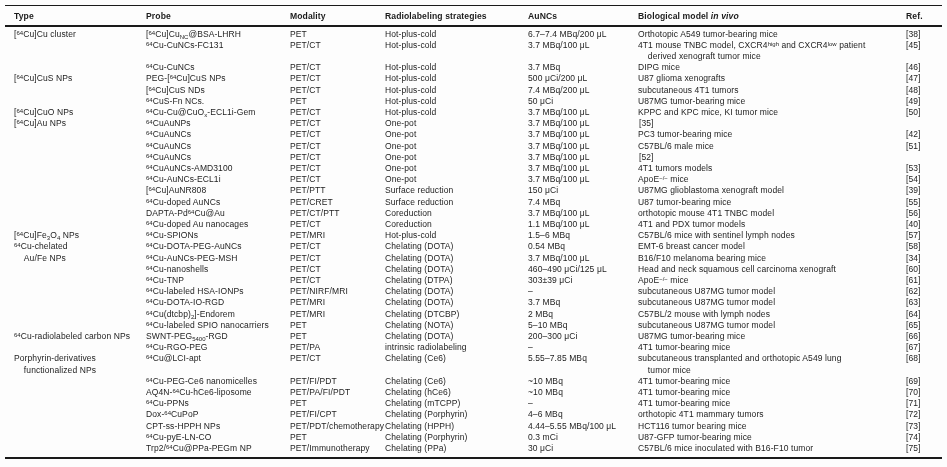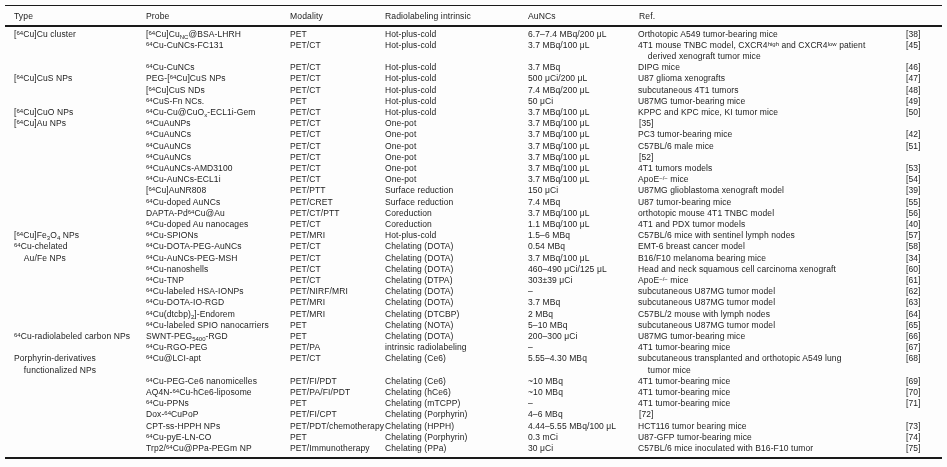--- a/index.html
+++ b/index.html
@@ -14,41 +14,42 @@
   .rule { width: 937px; background: #1a1a1a; }
   .rule.top { height: 1.2px; }
   .rule.mid { height: 1.4px; }
   .rule.bottom { height: 1.8px; margin-top: 3px; }
   .row {
     display: grid;
     grid-template-columns: 132px 144px 95px 143px 110px 267px 1fr;
     padding-left: 9px;
     width: 937px;
   }
-  .row.header { height: 19px; align-items: center; font-weight: normal; font-size: 8.6px; }
+  .row.header { height: 19px; align-items: center; font-weight: bold; font-size: 8.6px; }
   .row.body-row { min-height: 11.2px; line-height: 11.2px; font-size: 8.5px; }
   #tbody { padding-top: 2px; }
   .c { white-space: pre-wrap; overflow: hidden; letter-spacing: 0.1px; }
   .c sup { font-size: 6px; vertical-align: 2px; line-height: 0; letter-spacing: 0; }
   .c sub { font-size: 6px; vertical-align: -1.5px; line-height: 0; letter-spacing: 0; }
   .it { font-style: italic; }
   .c-ref { padding-left: 1px; }
 </style>
 </head>
 <body>
 
 <div class="page">
   <div class="rule top"></div>
 
   <div class="row header">
     <div class="c c-type">Type</div>
     <div class="c c-probe">Probe</div>
     <div class="c c-mod">Modality</div>
-    <div class="c c-strat">Radiolabeling intrinsic</div>
+    <div class="c c-strat">Radiolabeling strategies</div>
     <div class="c c-dose">AuNCs</div>
+    <div class="c c-bio"><span>Biological model </span><span class="it">in vivo</span></div>
     <div class="c c-ref">Ref.</div>
   </div>
 
   <div class="rule mid"></div>
 
   <div id="tbody">
   <div class="row body-row">
     <div class="c c-type">[<sup>64</sup>Cu]Cu cluster</div>
     <div class="c c-probe">[<sup>64</sup>Cu]Cu<sub>NC</sub>@BSA-LHRH</div>
     <div class="c c-mod">PET</div>
@@ -334,21 +335,21 @@
     <div class="c c-dose">–</div>
     <div class="c c-bio">4T1 tumor-bearing mice</div>
     <div class="c c-ref">[67]</div>
   </div>
 
   <div class="row body-row">
     <div class="c c-type">Porphyrin-derivatives</div>
     <div class="c c-probe"><sup>64</sup>Cu@LCI-apt</div>
     <div class="c c-mod">PET/CT</div>
     <div class="c c-strat">Chelating (Ce6)</div>
-    <div class="c c-dose">5.55–4.30 MBq</div>
+    <div class="c c-dose">5.55–7.85 MBq</div>
     <div class="c c-bio">subcutaneous transplanted and orthotopic A549 lung</div>
     <div class="c c-ref">[68]</div>
   </div>
 
   <div class="row body-row">
     <div class="c c-type">&nbsp;&nbsp;&nbsp;&nbsp;functionalized NPs</div>
     <div class="c c-probe"></div>
     <div class="c c-mod"></div>
     <div class="c c-strat"></div>
     <div class="c c-dose"></div>
@@ -385,20 +386,21 @@
     <div class="c c-bio">4T1 tumor-bearing mice</div>
     <div class="c c-ref">[71]</div>
   </div>
 
   <div class="row body-row">
     <div class="c c-type"></div>
     <div class="c c-probe">Dox-<sup>64</sup>CuPoP</div>
     <div class="c c-mod">PET/FI/CPT</div>
     <div class="c c-strat">Chelating (Porphyrin)</div>
     <div class="c c-dose">4–6 MBq</div>
+    <div class="c c-bio">orthotopic 4T1 mammary tumors</div>
     <div class="c c-ref">[72]</div>
   </div>
 
   <div class="row body-row">
     <div class="c c-type"></div>
     <div class="c c-probe">CPT-ss-HPPH NPs</div>
     <div class="c c-mod">PET/PDT/chemotherapy</div>
     <div class="c c-strat">Chelating (HPPH)</div>
     <div class="c c-dose">4.44–5.55 MBq/100 μL</div>
     <div class="c c-bio">HCT116 tumor bearing mice</div>

